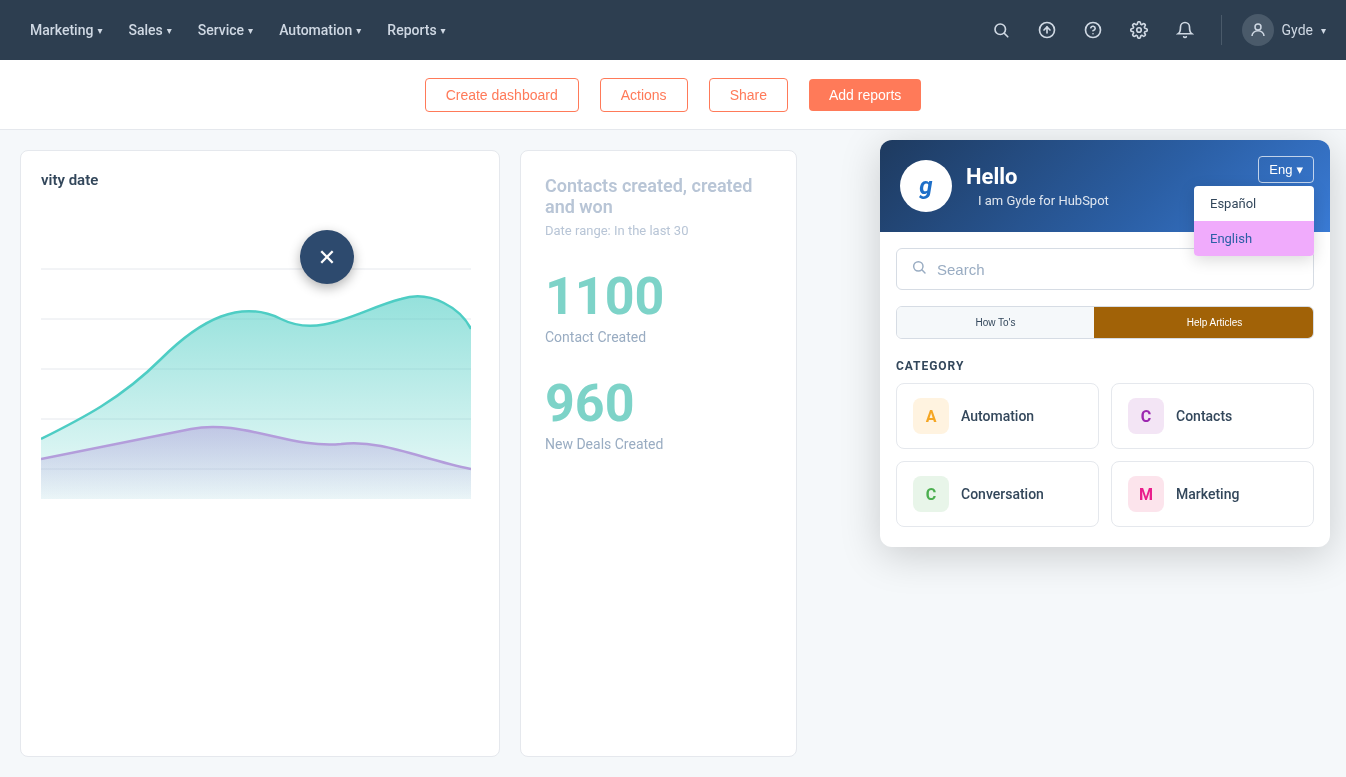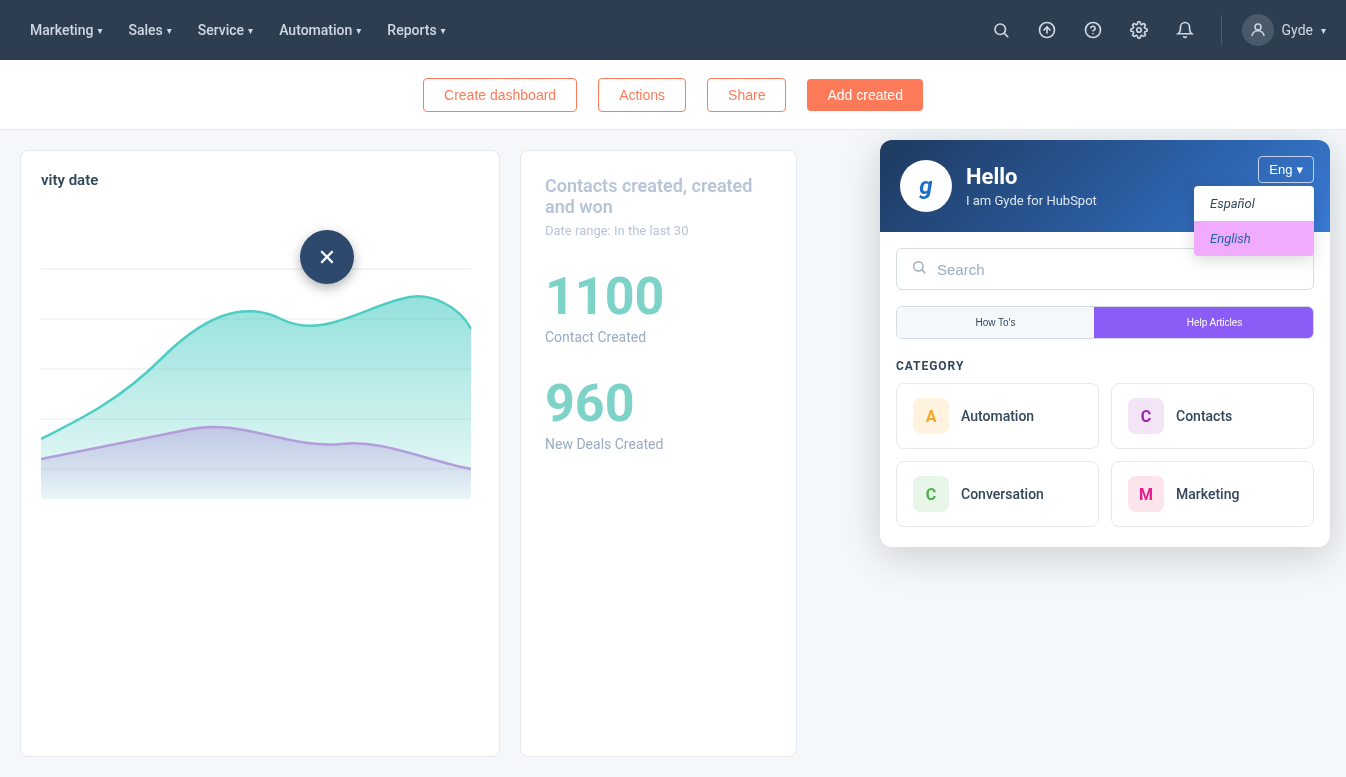--- a/index.html
+++ b/index.html
@@ -202,21 +202,21 @@
     .gyde-avatar {
       width: 52px; height: 52px;
       border-radius: 50%;
       background: white;
       display: flex; align-items: center; justify-content: center;
       font-size: 22px; font-weight: 700;
       color: #2d4a6e;
       flex-shrink: 0;
     }
     .gyde-title { color: white; font-size: 22px; font-weight: 700; line-height: 1.2; }
-    .gyde-subtitle { color: rgba(255,255,255,0.85); font-size: 13px; margin-top: 2px; }
+    .gyde-subtitle { color: rgba(255,255,255,0.85); font-size: 13px; margin-top: 2px; margin-left: 12px; }
     .lang-dropdown {
       position: absolute;
       right: 16px;
       top: 16px;
     }
     .lang-btn {
       border: 1.5px solid rgba(255,255,255,0.7);
       background: transparent;
       color: white;
       padding: 5px 10px;
@@ -234,21 +234,20 @@
       box-shadow: 0 4px 16px rgba(0,0,0,0.15);
       min-width: 120px;
       overflow: hidden;
       z-index: 300;
     }
     .lang-menu-item {
       padding: 10px 16px;
       font-size: 13px;
       color: #33475b;
       cursor: pointer;
-      font-style: italic;
     }
     .lang-menu-item.selected { background: #f0abfc; color: #2b5fa5; }
 
     
     .gyde-body { padding: 16px 16px 20px; }
 
     
     .search-box {
       display: flex;
       align-items: center;
@@ -276,21 +275,21 @@
     .tab-btn {
       flex: 1;
       padding: 10px 0;
       font-size: 10px;
       font-weight: 500;
       cursor: pointer;
       border: none;
       text-align: center;
     }
     .tab-btn.inactive { background: #f5f8fa; color: #33475b; }
-    .tab-btn.active { background: #8b5cf6; color: white; padding-left: 22px; }
+    .tab-btn.active { background: #a16207; color: white; padding-left: 22px; }
 
     
     .category-label {
       font-size: 12px;
       font-weight: 700;
       color: #33475b;
       letter-spacing: 0.08em;
       margin-bottom: 10px;
       text-transform: uppercase;
     }
@@ -392,21 +391,21 @@
       <span>Gyde</span>
       <span class="nav-chevron">▾</span>
     </div>
   </div>
 </nav>
 
 <div class="toolbar">
   <button class="btn-outline">Create dashboard</button>
   <button class="btn-outline">Actions</button>
   <button class="btn-outline">Share</button>
-  <button class="btn-filled">Add created</button>
+  <button class="btn-filled">Add reports</button>
 </div>
 
 <div class="main-content">
 
   <div class="dashboard-area">
 
     <div class="card-left">
       <div class="card-title">vity date</div>
       <div class="chart-container">
         <svg width="430" height="280" viewBox="0 0 430 280">

